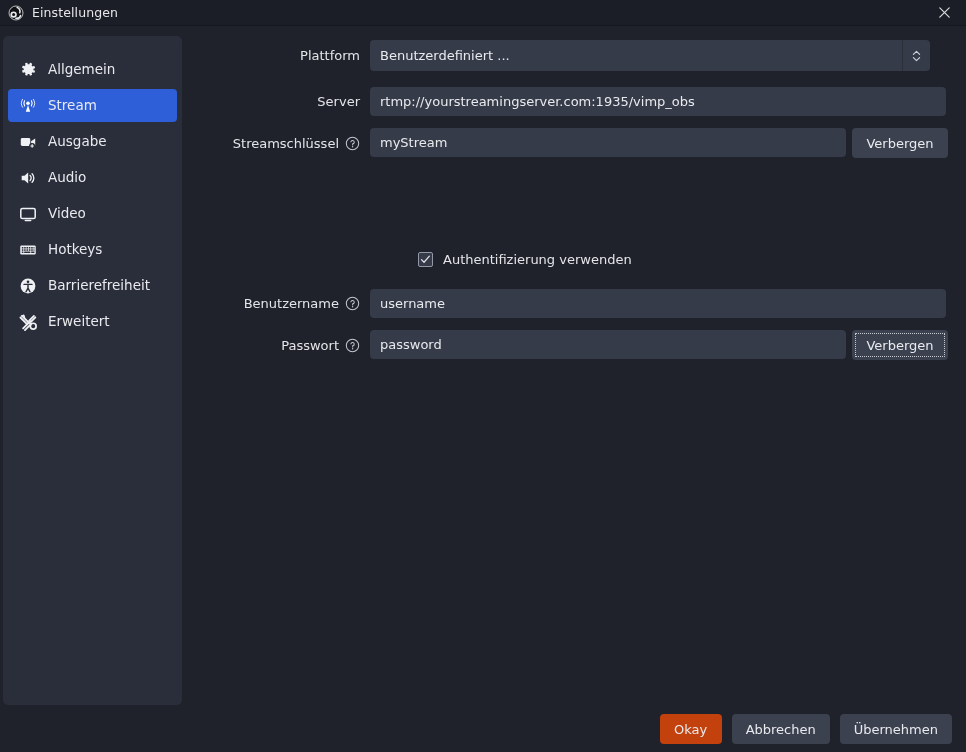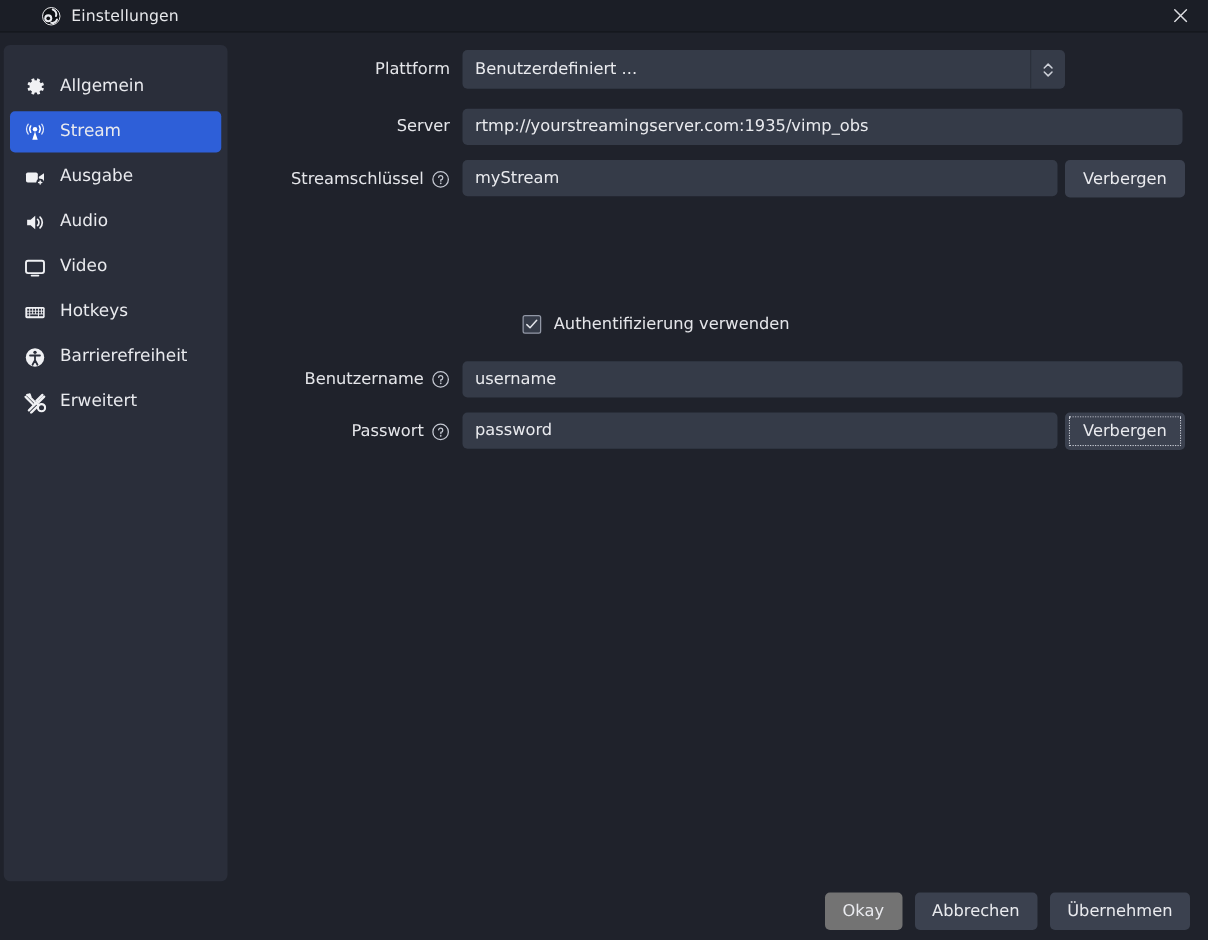--- a/index.html
+++ b/index.html
@@ -20,21 +20,20 @@
   #titlebar {
     position: absolute;
     left: 0; top: 0;
     width: 966px;
     height: 26px;
     background: #1b1e26;
     display: flex;
     align-items: center;
     border-bottom: 1px solid #14171d;
     box-sizing: border-box;
-    padding-left: 25px;
   }
   #app-logo {
     width: 16px; height: 16px;
     margin-left: 8px;
     flex: 0 0 auto;
   }
   #title-text {
     margin-left: 8px;
     font-size: 12.5px;
     color: #e6e7ea;
@@ -175,21 +174,21 @@
     font-family: "DejaVu Sans", sans-serif;
     cursor: pointer;
     padding: 0 14px;
     height: 30px;
     box-sizing: border-box;
   }
   .btn.focusring {
     outline: 1px dotted #c8cbd4;
     outline-offset: -4px;
   }
-  .btn.default { background: #737373; margin-left: 25px; }
+  .btn.default { background: #c2410c; margin-left: 25px; }
 
   
   .check-row {
     position: absolute;
     display: flex;
     align-items: center;
     cursor: pointer;
   }
   .checkbox {
     width: 15px;
@@ -358,21 +357,21 @@
     <span class="nav-label">Erweitert</span>
   </div>
 </div>
 
 <div id="main">
 
   <div class="form-row" style="top:10px;">
     <div class="row-label" style="width:170px;">
       <span>Plattform</span>
     </div>
-    <div class="combo" style="margin-left:10px; width:482px;">
+    <div class="combo" style="margin-left:10px; width:560px;">
       <div class="combo-text">Benutzerdefiniert ...</div>
       <div class="combo-arrows">
         <svg width="9" height="14" viewBox="0 0 9 14">
           <path d="M1.4 5.4 L4.5 2.3 L7.6 5.4" stroke="#cdd0d8" stroke-width="1.2" fill="none" stroke-linecap="round" stroke-linejoin="round"></path>
           <path d="M1.4 8.6 L4.5 11.7 L7.6 8.6" stroke="#cdd0d8" stroke-width="1.2" fill="none" stroke-linecap="round" stroke-linejoin="round"></path>
         </svg>
       </div>
     </div>
   </div>
 

